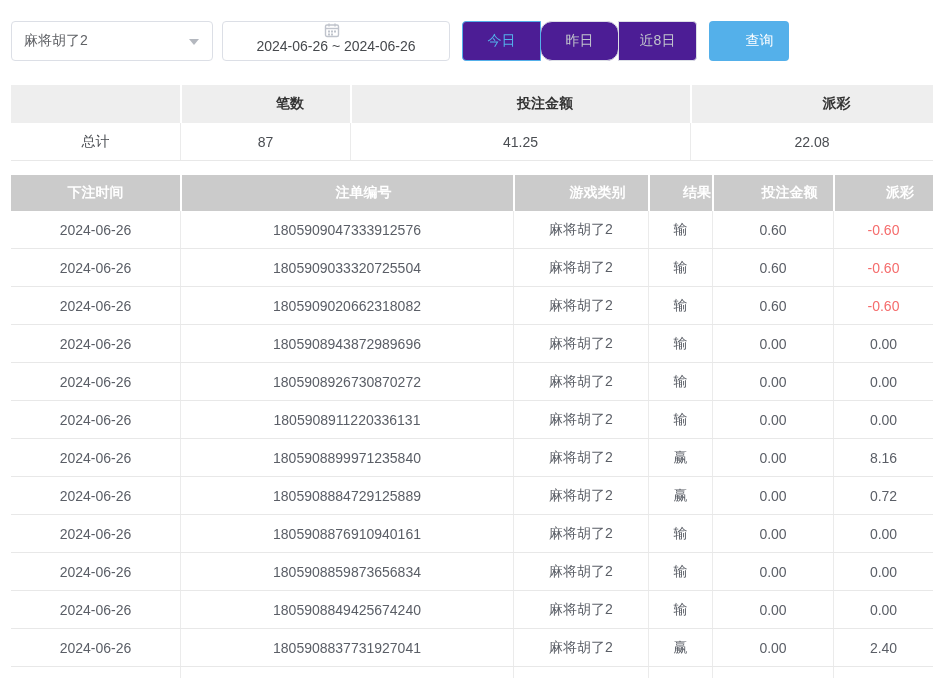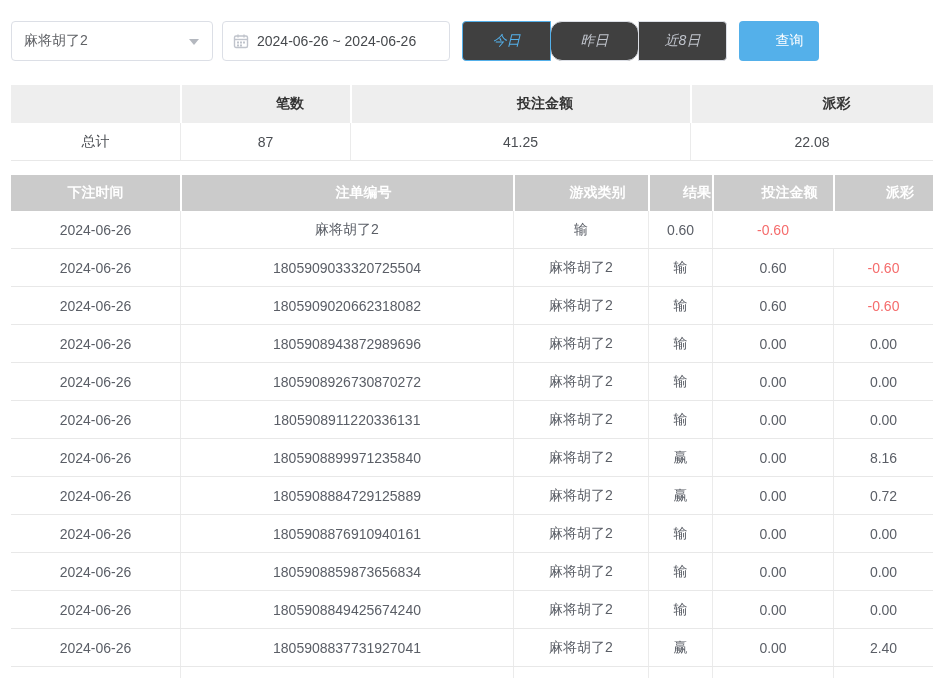--- a/index.html
+++ b/index.html
@@ -13,29 +13,29 @@
     display:flex; align-items:center; padding:0 12px; color:#606266; background:#fff;
     position:relative; cursor:pointer;
   }
   .select .caret {
     position:absolute; right:13px; top:17px;
     width:0; height:0; border-left:5px solid transparent; border-right:5px solid transparent;
     border-top:6px solid #b4b8bf;
   }
   .datepicker {
     margin-left:9px; width:228px; height:40px; border:1px solid #dcdfe6; border-radius:4px;
-    display:flex; align-items:center; padding:0 10px; background:#fff; cursor:pointer;
+    display:flex; align-items:center; padding:0 10px; background:#fff; cursor:pointer;flex-direction:column;
   }
   .datepicker .cal { width:16px; height:16px; margin-right:8px; flex:0 0 auto; }
   .datepicker .date-text { color:#46494d; white-space:nowrap; }
 
   .btn-group { margin-left:12px; display:flex; }
   .btn-group .qbtn {
-    width:89px; height:40px; background:#404040; border:1px solid #dcdfe6; color:#c0c4cc;
-    font-size:14px; cursor:pointer; font-family:inherit;font-style:italic;
+    width:79px; height:40px; background:#4c1d95; border:1px solid #dcdfe6; color:#c0c4cc;
+    font-size:14px; cursor:pointer; font-family:inherit;
   }
   .btn-group .qbtn + .qbtn { margin-left:-1px;border-radius:12px; }
   .btn-group .qbtn:first-child { border-radius:4px 0 0 4px; }
   .btn-group .qbtn:last-child  { border-radius:0 4px 4px 0; }
   .btn-group .qbtn.active { border:1px solid #54b0ea; color:#54b0ea; position:relative; z-index:1; }
 
   .query-btn {
     margin-left:12px; width:80px; height:40px; background:#54b0ea; border:none; border-radius:4px;
     color:#fff; font-size:14px; cursor:pointer; font-family:inherit;padding-left:21px;
   }
@@ -127,20 +127,21 @@
     <div class="cell">下注时间</div>
     <div class="cell">注单编号</div>
     <div class="cell">游戏类别</div>
     <div class="cell">结果</div>
     <div class="cell">投注金额</div>
     <div class="cell">派彩</div>
   </div>
   <div class="tbody">
       <div class="trow">
         <div class="cell">2024-06-26</div>
+        <div class="cell">1805909047333912576</div>
         <div class="cell">麻将胡了2</div>
         <div class="cell">输</div>
         <div class="cell">0.60</div>
         <div class="cell neg">-0.60</div>
       </div>
       <div class="trow">
         <div class="cell">2024-06-26</div>
         <div class="cell">1805909033320725504</div>
         <div class="cell">麻将胡了2</div>
         <div class="cell">输</div>

